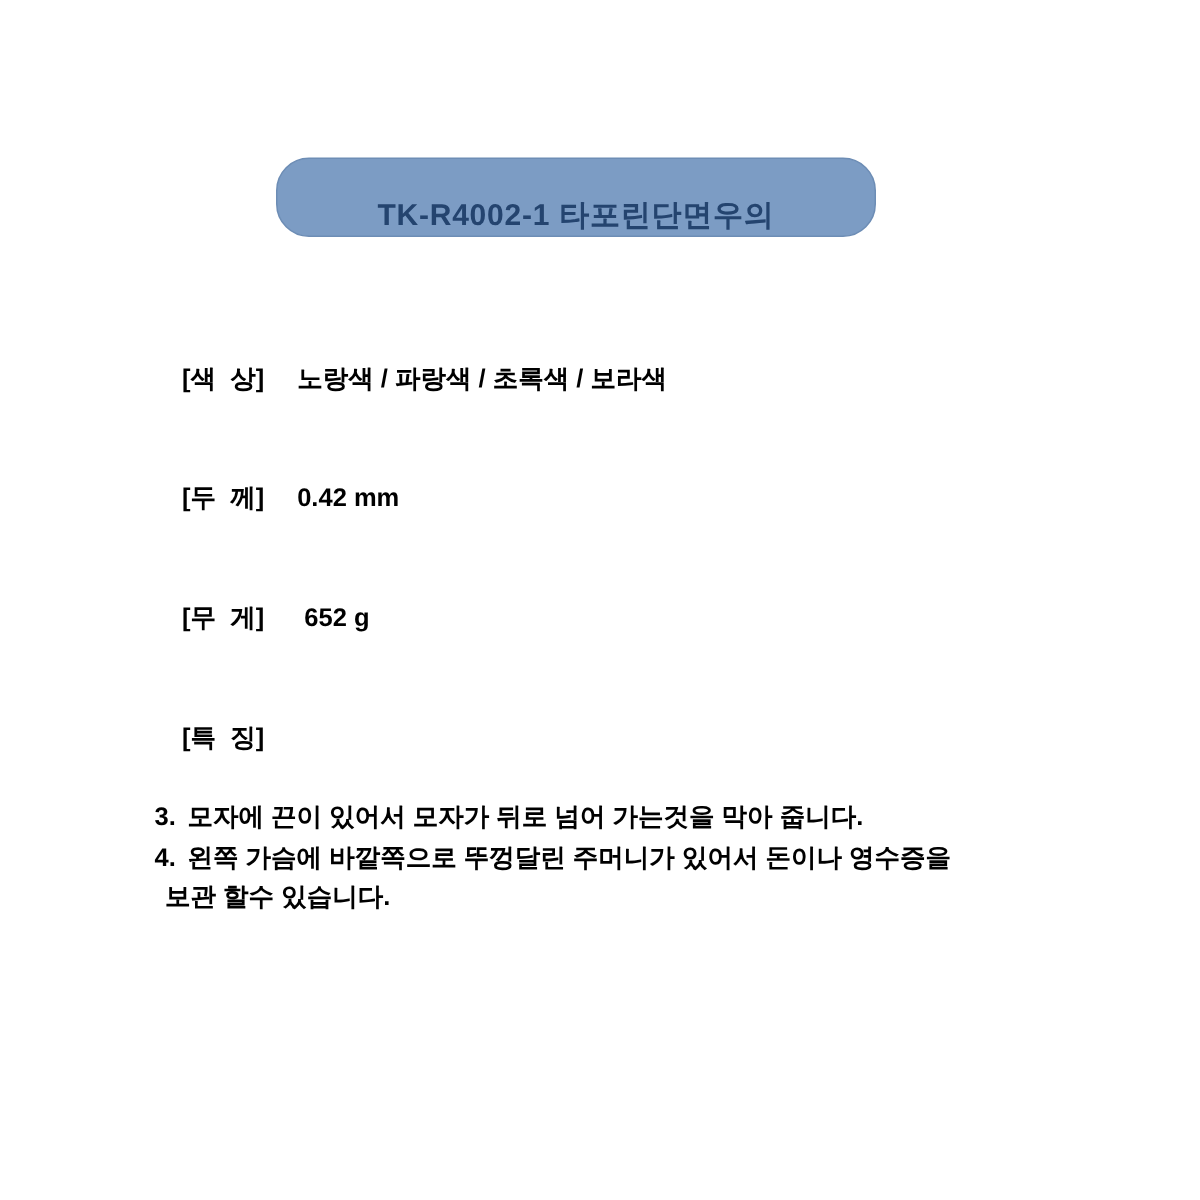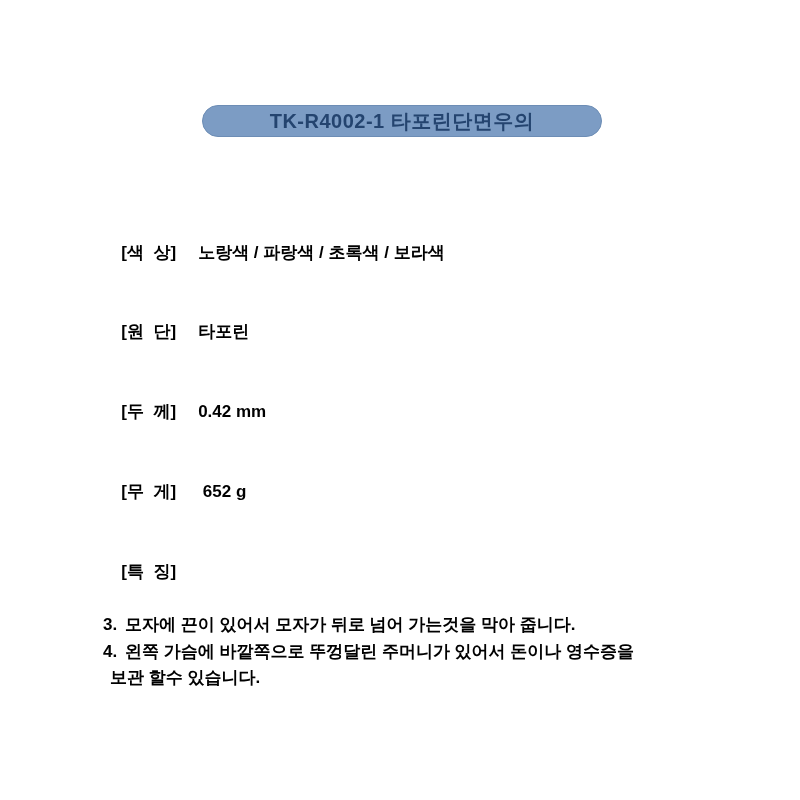--- a/index.html
+++ b/index.html
@@ -12,30 +12,30 @@
     width: 800px;
     height: 800px;
     background: #ffffff;
     font-family: "Liberation Sans", "DejaVu Sans", sans-serif;
     font-weight: bold;
     color: #000000;
     overflow: hidden;
   }
   .banner {
     position: absolute;
-    left: 202px;
+    left: 184px;
     top: 105px;
     width: 400px;
-    height: 32px;
+    height: 53px;
     background: var(--banner-bg, #7c9cc4);
     border: 1px solid var(--banner-border, #6d8db5);
     border-radius: 22px;
     box-sizing: border-box;
     display: flex;
-    align-items: center;
+    align-items: flex-end;
     justify-content: center;
   }
   .banner-title {
     color: var(--banner-text, #24446f);
     font-size: 20px;
     font-weight: bold;
     letter-spacing: 0.5px;
     white-space: pre;
   }
   .content {
@@ -81,23 +81,20 @@
   <div class="banner">
     <span class="banner-title">TK-R4002-1 타포린단면우의</span>
   </div>
 
   <div class="content">
 
     <div class="spec-line">
       <span class="spec-label">[색  상]</span><span class="spec-value">노랑색 / 파랑색 / 초록색 / 보라색</span>
     </div>
     <div class="spec-line">
-      <span class="spec-label">[원  단]</span><span class="spec-value">타포린</span>
-    </div>
-    <div class="spec-line">
       <span class="spec-label">[두  께]</span><span class="spec-value">0.42 mm</span>
     </div>
     <div class="spec-line">
       <span class="spec-label">[무  게]</span><span class="spec-value"> 652 g</span>
     </div>
     <div class="spec-line">
       <span class="spec-label">[특  징]</span><span class="spec-value"></span>
     </div>
 
     <div class="feature">

